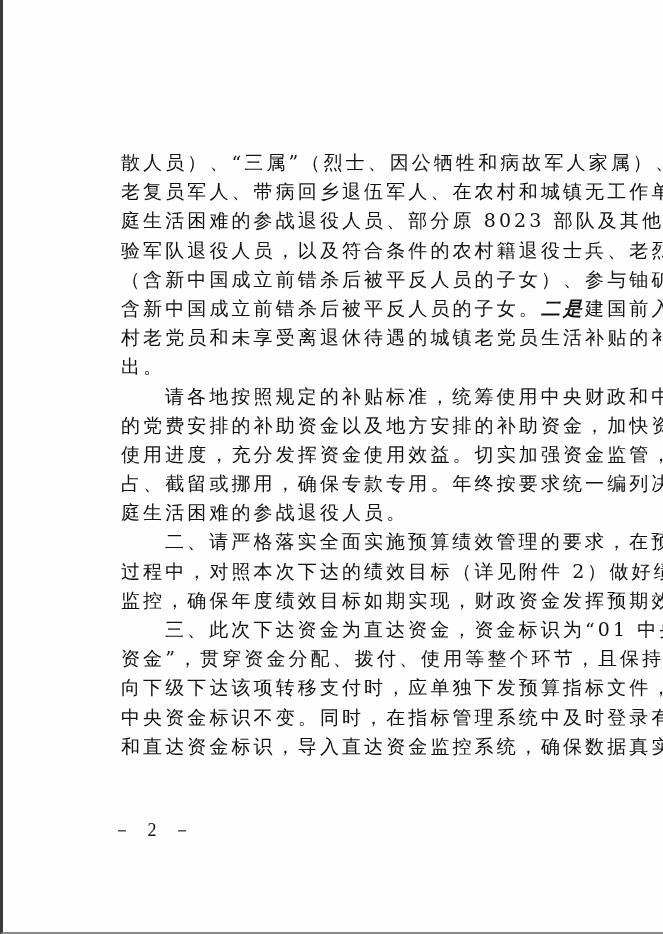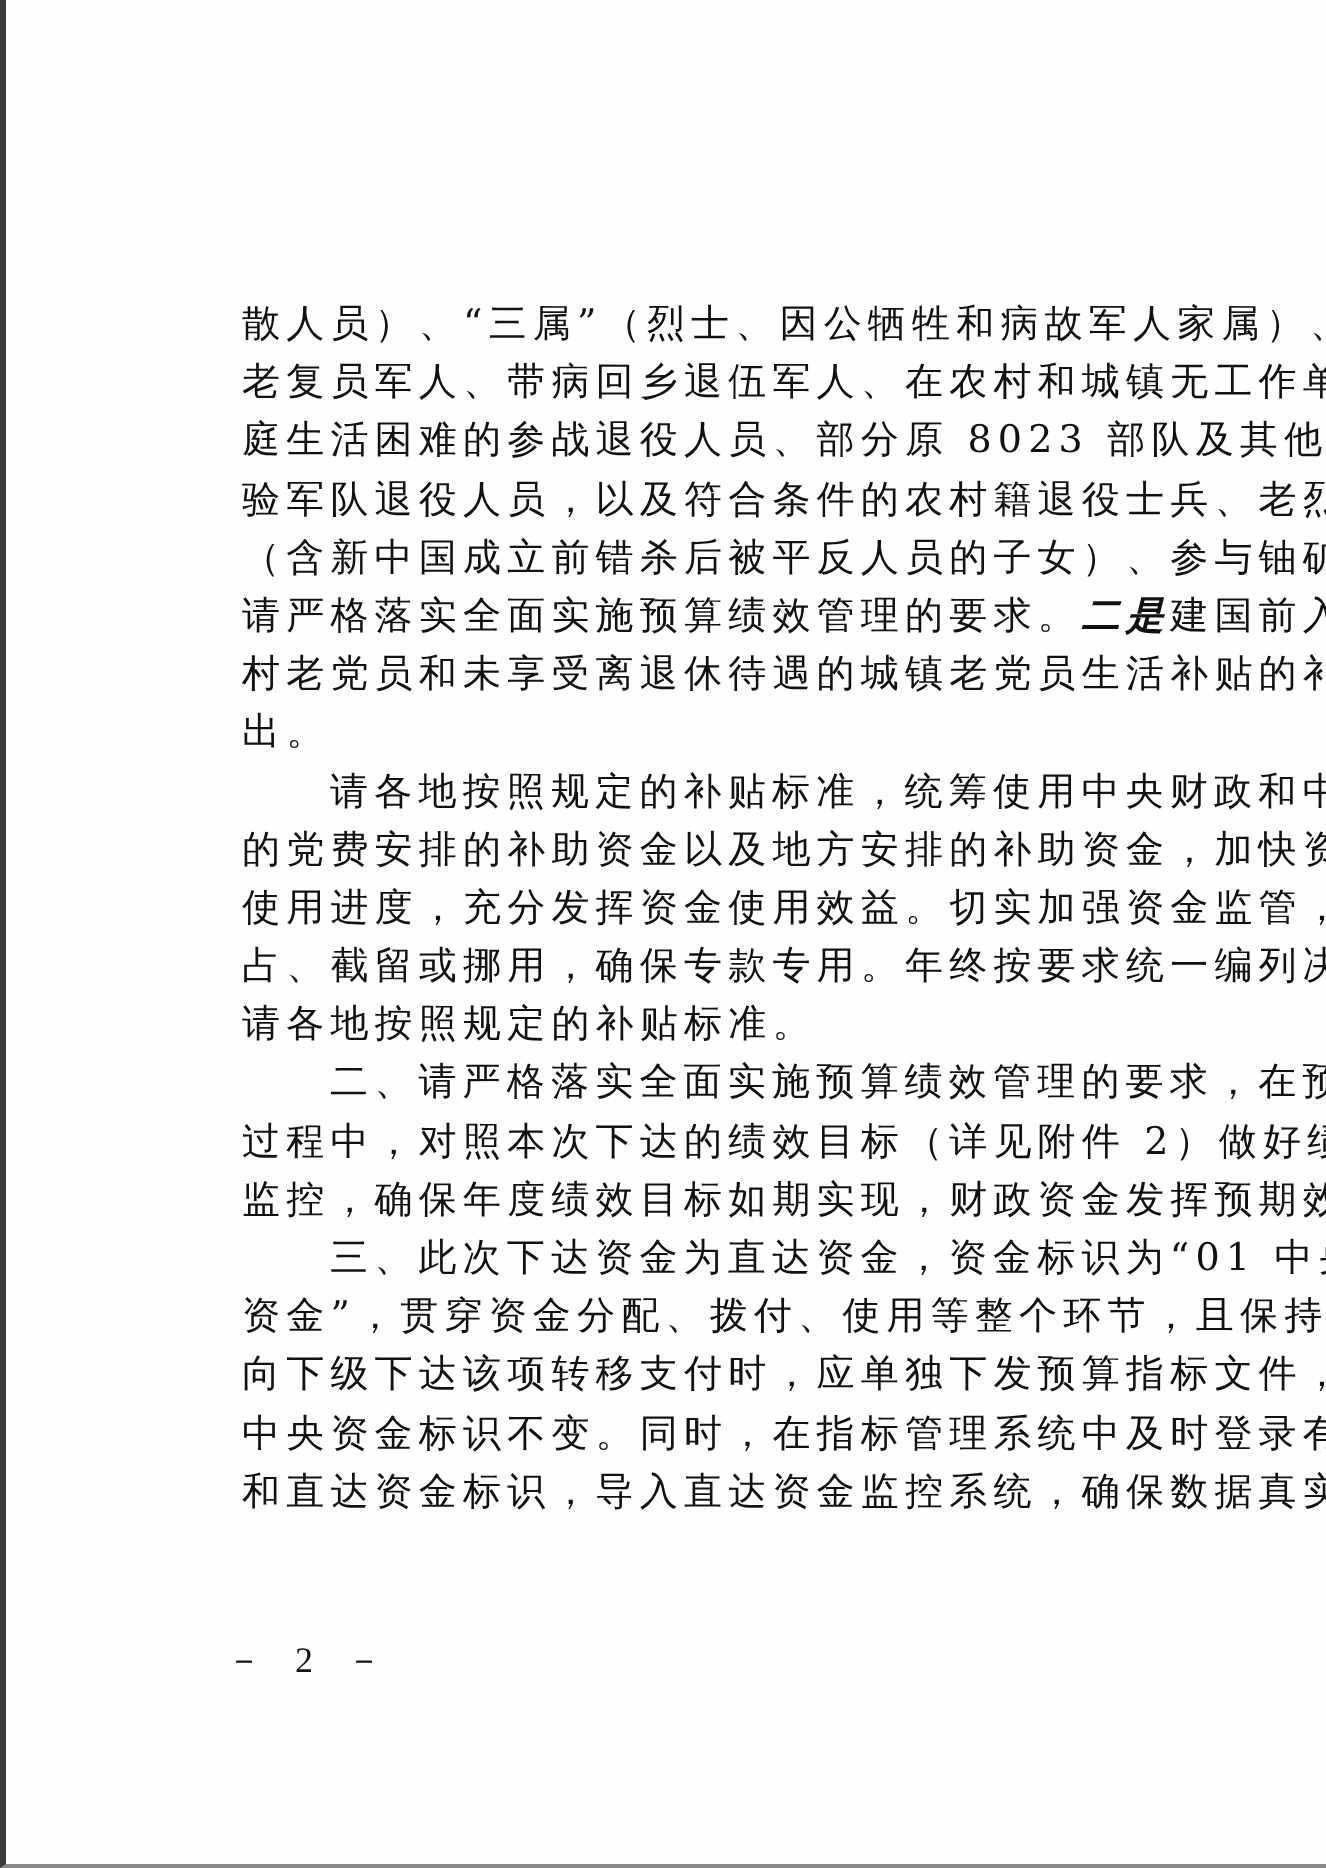--- a/index.html
+++ b/index.html
@@ -66,29 +66,29 @@
 <body>
 
 <div class="page">
   <div class="body-text">
     <div class="line">散人员）、“三属”（烈士、因公牺牲和病故军人家属）、在乡</div>
     <div class="line">老复员军人、带病回乡退伍军人、在农村和城镇无工作单位且家</div>
     <div class="line">庭生活困难的参战退役人员、部分原 8023 部队及其他参加核试</div>
     <div class="line">验军队退役人员，以及符合条件的农村籍退役士兵、老烈士子女</div>
     <div class="line">（含新中国成立前错杀后被平反人员的子女）、参与铀矿开采军</div>
     <div class="line">
-      <span>请严格落实全面实施预算绩效管理的要求。</span><span class="bold">二是</span><span>建国前入党的农</span>
+      <span>含新中国成立前错杀后被平反人员的子女。</span><span class="bold">二是</span><span>建国前入党的农</span>
     </div>
     <div class="line">村老党员和未享受离退休待遇的城镇老党员生活补贴的补助支</div>
     <div class="line last">出。</div>
     <div class="line indent">请各地按照规定的补贴标准，统筹使用中央财政和中央管理</div>
     <div class="line">的党费安排的补助资金以及地方安排的补助资金，加快资金拨付</div>
     <div class="line">使用进度，充分发挥资金使用效益。切实加强资金监管，不得挤</div>
     <div class="line">占、截留或挪用，确保专款专用。年终按要求统一编列决算，并</div>
-    <div class="line last">请各地按照规定的补贴标准。</div>
+    <div class="line last">庭生活困难的参战退役人员。</div>
     <div class="line indent">二、请严格落实全面实施预算绩效管理的要求，在预算执行</div>
     <div class="line">过程中，对照本次下达的绩效目标（详见附件 2）做好绩效运行</div>
     <div class="line last">监控，确保年度绩效目标如期实现，财政资金发挥预期效益。</div>
     <div class="line indent">三、此次下达资金为直达资金，资金标识为“01 中央直达</div>
     <div class="line">资金”，贯穿资金分配、拨付、使用等整个环节，且保持不变。</div>
     <div class="line">向下级下达该项转移支付时，应单独下发预算指标文件，并保持</div>
     <div class="line">中央资金标识不变。同时，在指标管理系统中及时登录有关指标</div>
     <div class="line">和直达资金标识，导入直达资金监控系统，确保数据真实、账目</div>
   </div>
 

